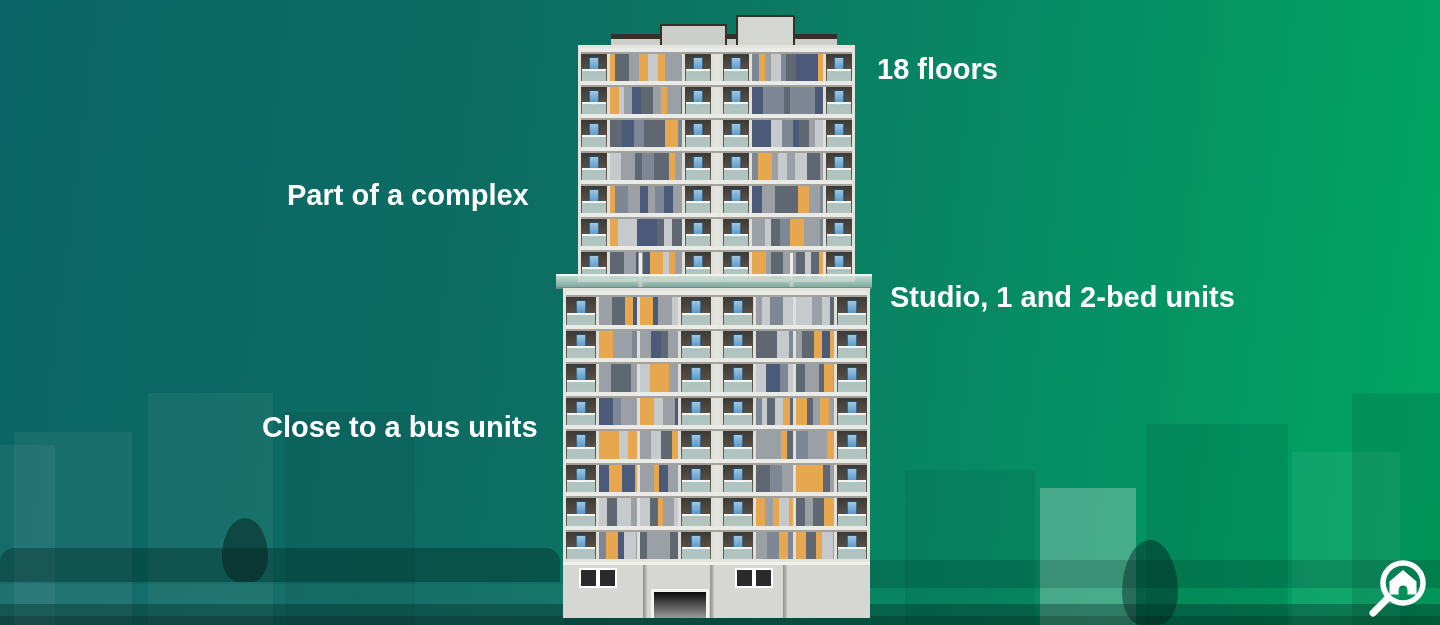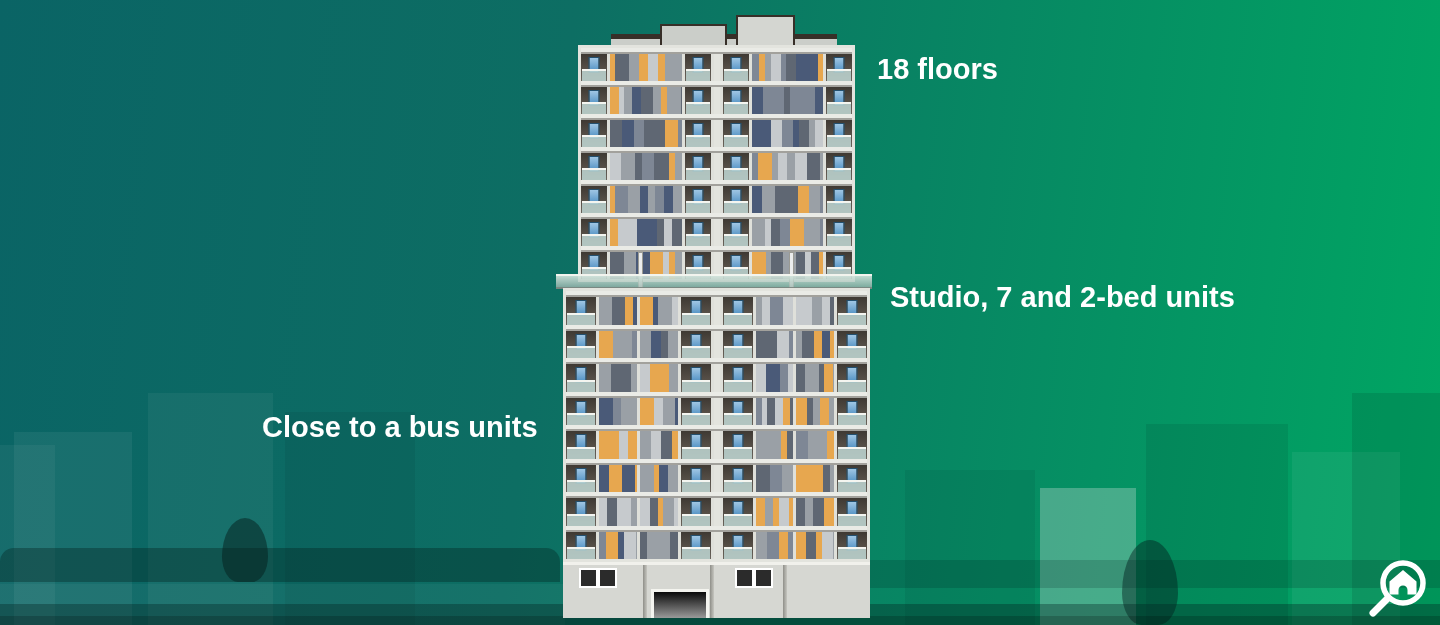--- a/index.html
+++ b/index.html
@@ -793,21 +793,22 @@
       <div class="gv" style="left:220px"></div>
       <div class="gw" style="left:16px"></div>
       <div class="gw" style="left:35px"></div>
       <div class="gw" style="left:172px"></div>
       <div class="gw" style="left:191px"></div>
       <div class="gdoor"></div>
     </div>
   </div>
 
   <div class="lbl lbl-floors">18 floors</div>
-  <div class="lbl lbl-units">Studio, 7 and 2-bed units</div>
+  <div class="lbl lbl-complex">Part of a complex</div>
+  <div class="lbl lbl-units">Studio, 1 and 2-bed units</div>
   <div class="lbl lbl-bus">Close to a bus units</div>
 
   <svg class="logo" width="78" height="78" viewBox="0 0 78 78">
     <circle cx="41" cy="37" r="20" fill="none" stroke="#ffffff" stroke-width="5.5"></circle>
     <line x1="26" y1="52" x2="11" y2="67" stroke="#ffffff" stroke-width="7" stroke-linecap="round"></line>
     <path d="M41 24 L27.5 35.5 L27.5 48.5 L54.5 48.5 L54.5 35.5 Z
              M36.5 48.5 L36.5 44 A4.5 4.5 0 0 1 45.5 44 L45.5 48.5 Z" fill="#ffffff" fill-rule="evenodd"></path>
   </svg>
 </div>
 

